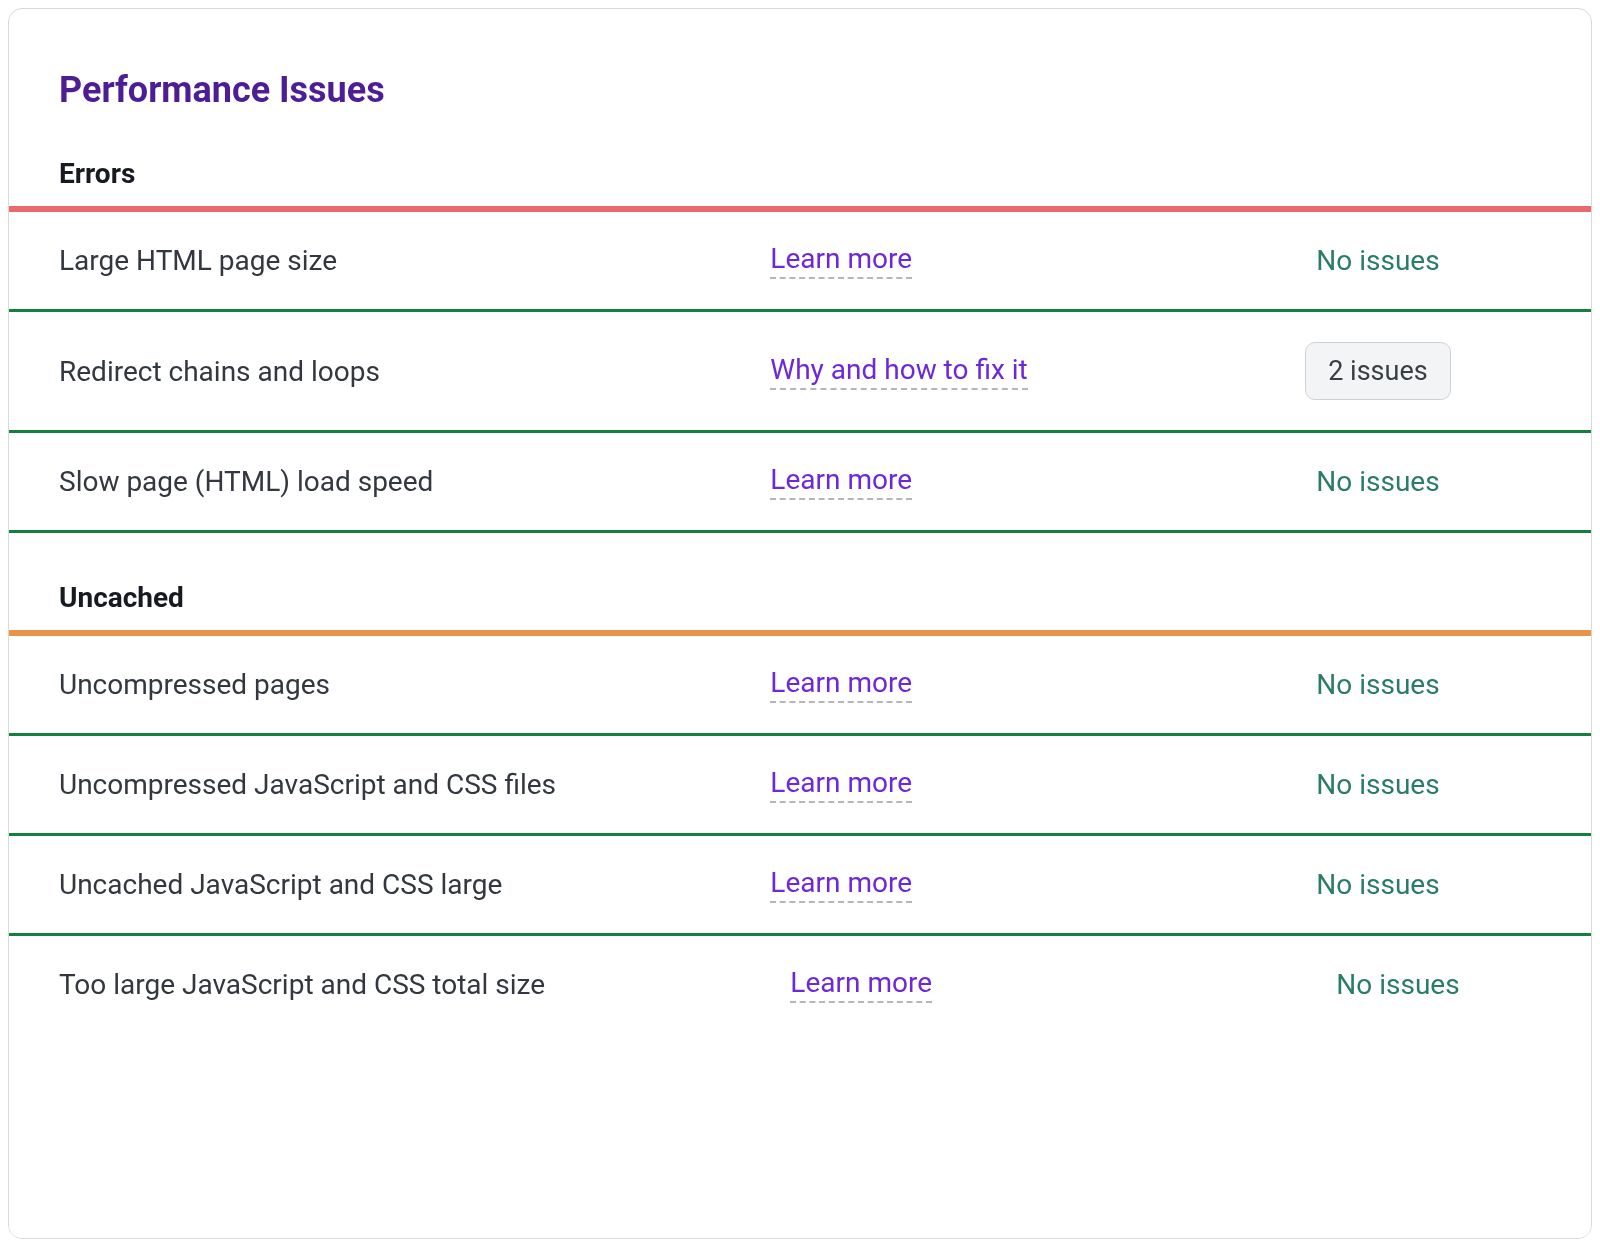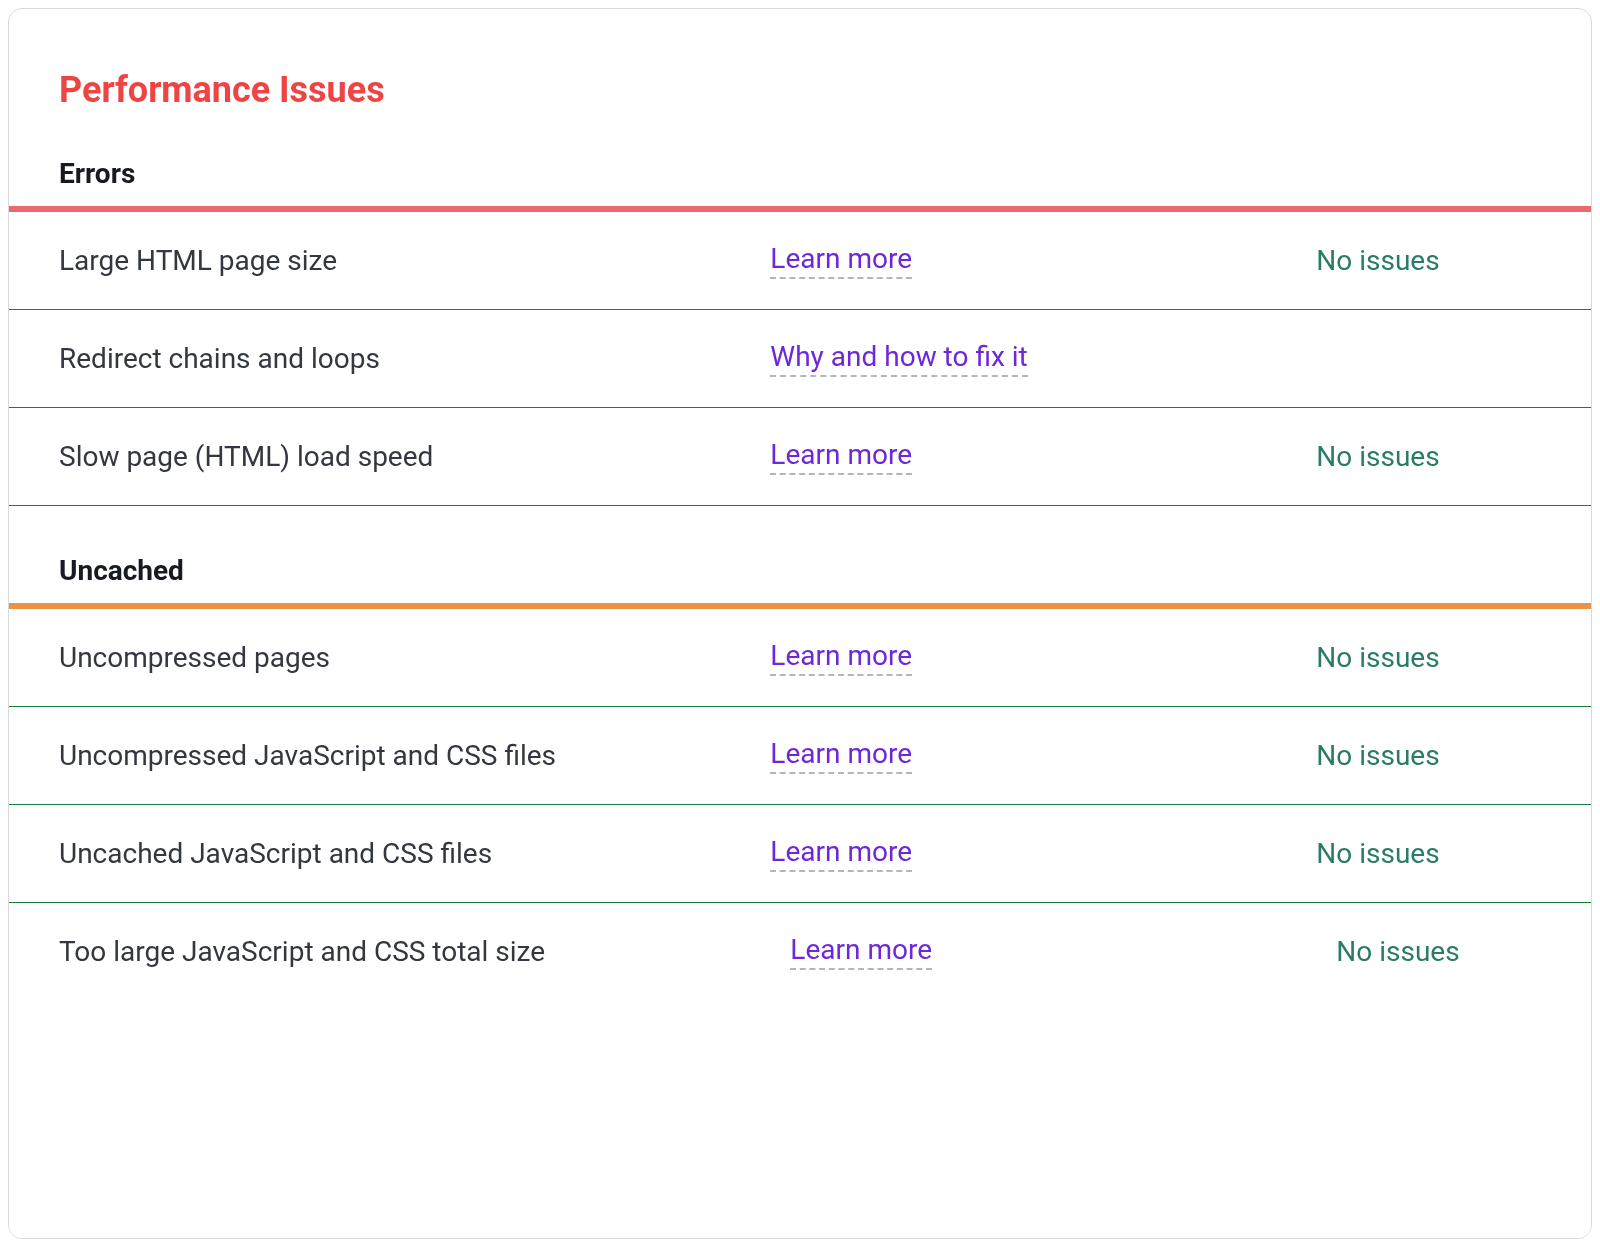--- a/index.html
+++ b/index.html
@@ -19,21 +19,21 @@
       background: #ffffff;
       height: 1231px;
       position: relative;
     }
     .panel-inner {
       padding: 60px 0 0 0;
     }
     .panel-title {
       font-size: 36px;
       font-weight: 700;
-      color: #ef4444;
+      color: #4c1d95;
       padding: 0 50px 46px 50px;
     }
     .section-header {
       font-size: 28px;
       font-weight: 700;
       color: #171a21;
       padding: 0 50px 16px 50px;
     }
     .divider-errors {
       height: 6px;
@@ -42,21 +42,21 @@
     }
     .divider-warnings {
       height: 6px;
       background: #e99348;
       width: 100%;
     }
     .row {
       display: flex;
       align-items: center;
       padding: 30px 50px;
-      border-bottom: 1px solid #15803d;
+      border-bottom: 3px solid #15803d;
     }
     .row:last-of-type {
       border-bottom: none;
       gap: 20px;
     }
     .row-label {
       flex: 0 0 48%;
       font-size: 28px;
       color: #333740;
       font-weight: 400;
@@ -127,20 +127,23 @@
       <div class="row-status-wrap">
         <span class="status-noissues">No issues</span>
       </div>
     </div>
 
     <div class="row">
       <div class="row-label">Redirect chains and loops</div>
       <div class="row-link-wrap">
         <a class="row-link">Why and how to fix it</a>
       </div>
+      <div class="row-status-wrap">
+        <button class="status-button">2 issues</button>
+      </div>
     </div>
 
     <div class="row">
       <div class="row-label">Slow page (HTML) load speed</div>
       <div class="row-link-wrap">
         <a class="row-link">Learn more</a>
       </div>
       <div class="row-status-wrap">
         <span class="status-noissues">No issues</span>
       </div>
@@ -165,21 +168,21 @@
       <div class="row-label">Uncompressed JavaScript and CSS files</div>
       <div class="row-link-wrap">
         <a class="row-link">Learn more</a>
       </div>
       <div class="row-status-wrap">
         <span class="status-noissues">No issues</span>
       </div>
     </div>
 
     <div class="row">
-      <div class="row-label">Uncached JavaScript and CSS files</div>
+      <div class="row-label">Uncached JavaScript and CSS large</div>
       <div class="row-link-wrap">
         <a class="row-link">Learn more</a>
       </div>
       <div class="row-status-wrap">
         <span class="status-noissues">No issues</span>
       </div>
     </div>
 
     <div class="row">
       <div class="row-label">Too large JavaScript and CSS total size</div>

